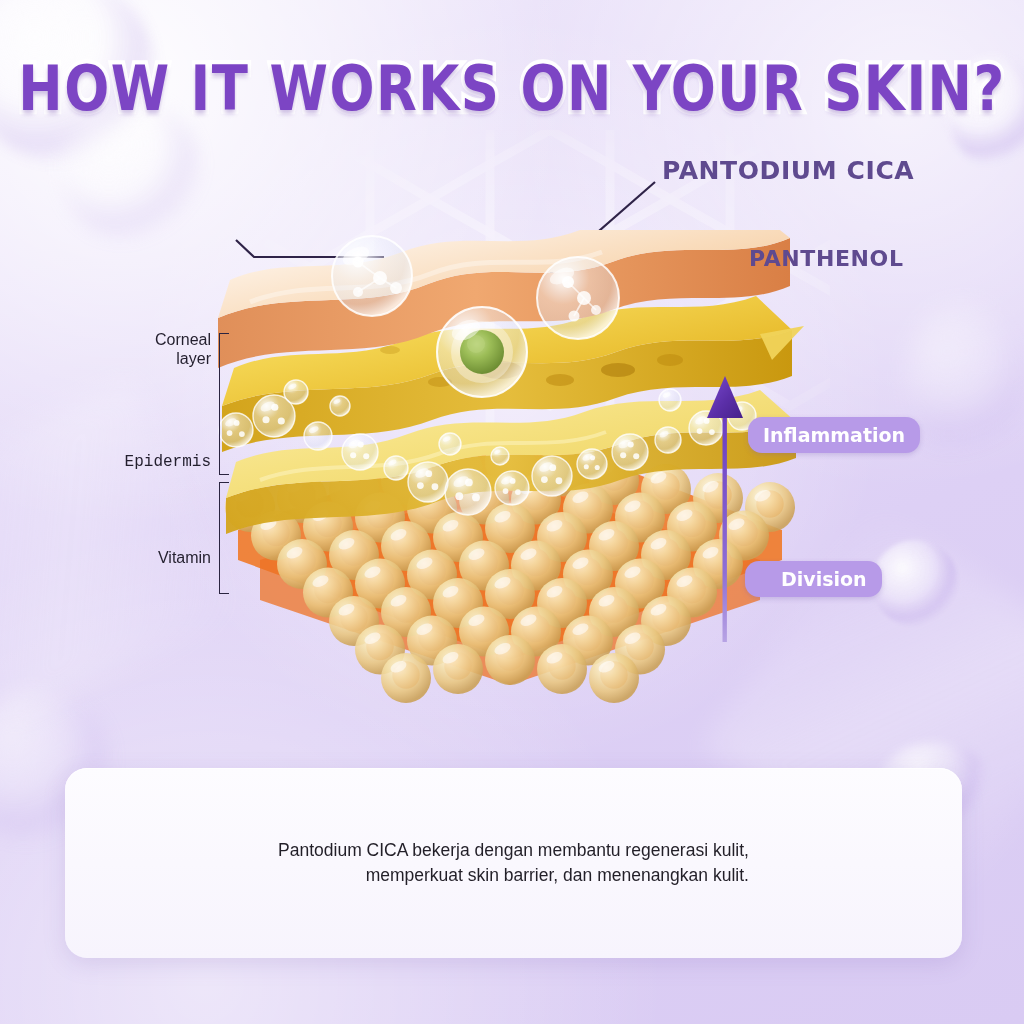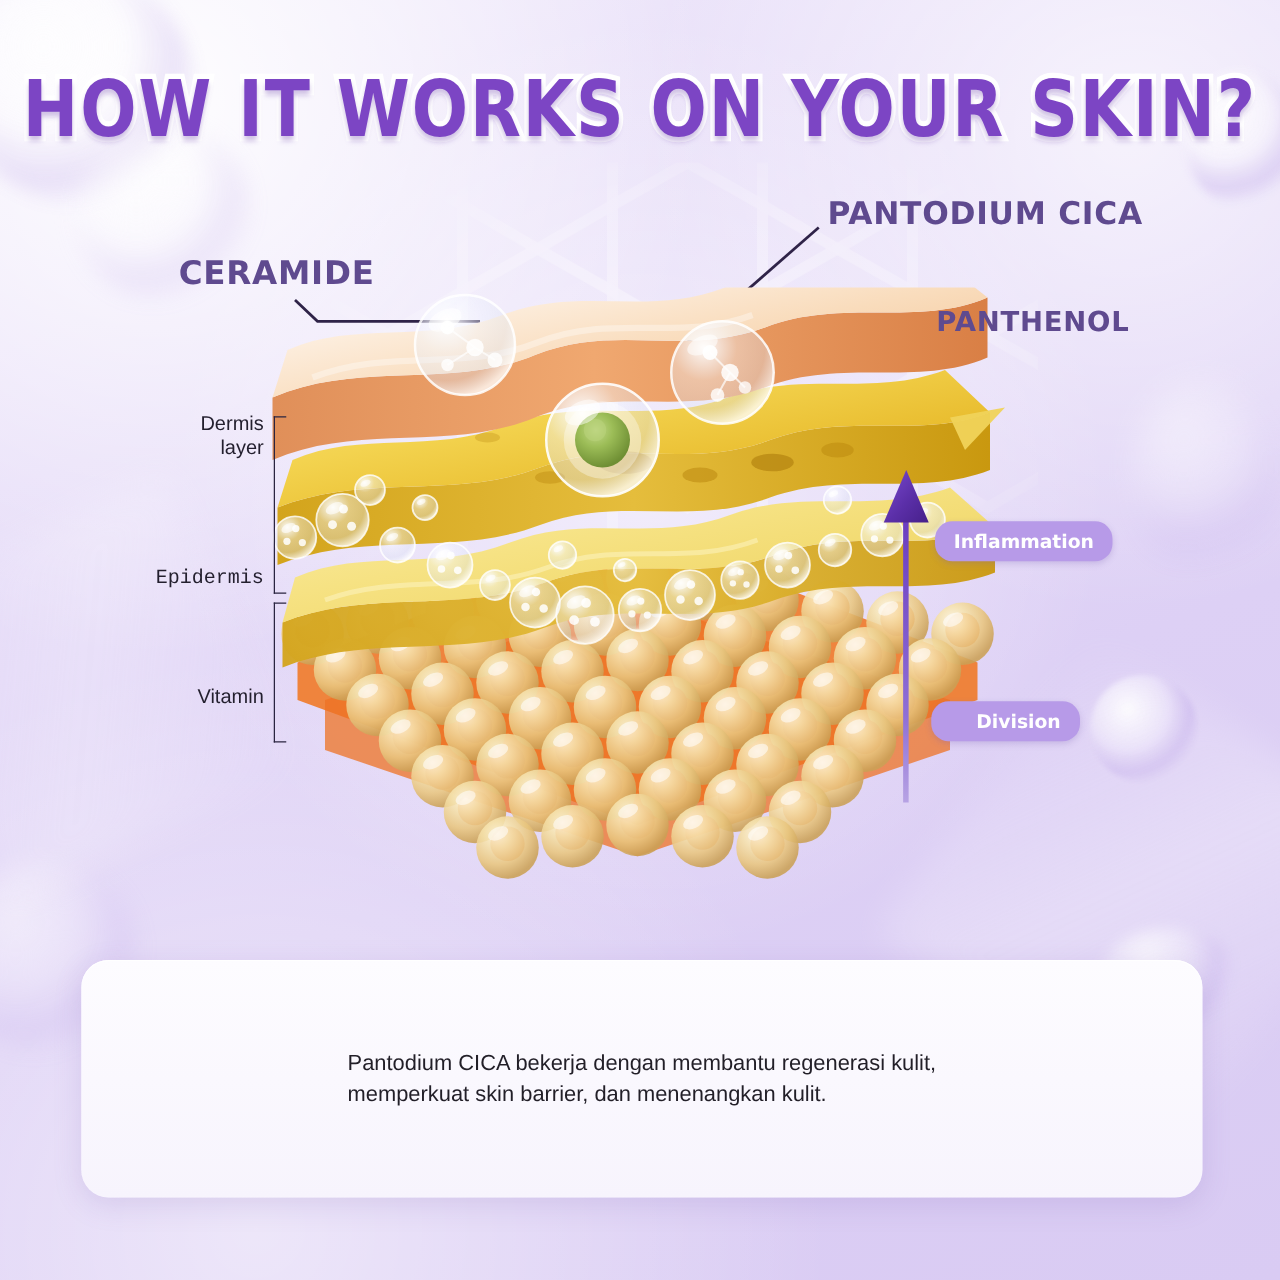--- a/index.html
+++ b/index.html
@@ -68,21 +68,21 @@
   #lab-epidermis{left:96px;top:453px;width:115px;font-family:Liberation Mono, monospace;}
   #lab-dermis{left:96px;top:548px;width:115px;}
   .bracket{position:absolute;border-left:1.6px solid #2a2440;
     border-top:1.6px solid #2a2440;border-bottom:1.6px solid #2a2440;
     width:9px;}
   #br-epi{left:219px;top:333px;height:140px;}
   #br-derm{left:219px;top:482px;height:110px;}
 
   
   .badge{position:absolute;background:#b79ae8;color:#ffffff;
-    font-family:"DejaVu Sans", sans-serif;font-weight:bold;font-size:15px;
+    font-family:"DejaVu Sans", sans-serif;font-weight:bold;font-size:19px;
     border-radius:14px;padding:7px 15px;white-space:nowrap;
     box-shadow:0 2px 5px rgba(120,90,175,.25);}
   #badge-inflammation{left:748px;top:417px;}
   #badge-differenciation{left:744px;top:481px;}
   #badge-division{left:745px;top:561px;padding-left:36px;}
 
   
   #arrow{position:absolute;left:705px;top:374px;width:40px;height:270px;}
 
   
@@ -90,21 +90,21 @@
   #skin-art svg{display:block;}
 
   
   #desc-card{position:absolute;left:65px;top:768px;width:897px;height:190px;
     background:linear-gradient(180deg,#fdfcff 0%,#f7f4fd 100%);
     border-radius:22px;
     box-shadow:0 6px 22px rgba(130,100,185,.18), 0 1px 0 rgba(255,255,255,.9) inset;
     display:flex;flex-direction:column;align-items:center;justify-content:center;
     padding:0 40px;box-sizing:border-box;}
   .desc-p{font-family:"Liberation Sans", sans-serif;font-size:17.5px;
-    color:#221f28;text-align:left;line-height:1.42;margin:0;white-space:pre-line;}
+    color:#221f28;text-align:right;line-height:1.42;margin:0;white-space:pre-line;}
   .desc-p.second{margin-top:24px;}
 </style>
 </head>
 <body>
 
 <div id="stage">
 
   <div class="bokeh b1"></div>
   <div class="bokeh b2"></div>
   <div class="bokeh b3"></div>
@@ -549,25 +549,24 @@
       <linearGradient id="gArrowStem" x1="0" y1="0" x2="0" y2="1">
         <stop offset="0%" stop-color="#6a3cc0"></stop>
         <stop offset="70%" stop-color="#8f6fd6"></stop>
         <stop offset="100%" stop-color="#b7a3e4"></stop>
       </linearGradient>
     </defs>
     <rect x="17.5" y="38" width="4.4" height="230" fill="url(#gArrowStem)"></rect>
     <polygon points="20,2 38,44 2,44" fill="url(#gArrowHead)"></polygon>
   </svg>
 
-  <div class="callout" id="lbl-ceramide">CERAMIDE</div>
   <div class="callout" id="lbl-cica">PANTODIUM CICA</div>
   <div class="callout" id="lbl-panthenol">PANTHENOL</div>
 
-  <div class="layer-lab" id="lab-corneal" style="white-space:pre-line;">Dermis
+  <div class="layer-lab" id="lab-corneal" style="white-space:pre-line;">Corneal
 layer</div>
   <div class="layer-lab" id="lab-epidermis">Epidermis</div>
   <div class="layer-lab" id="lab-dermis">Vitamin</div>
   <div class="bracket" id="br-epi"></div>
   <div class="bracket" id="br-derm"></div>
 
   <div class="badge" id="badge-inflammation">Inflammation</div>
   <div class="badge" id="badge-division">Division</div>
 
   <div id="desc-card">

